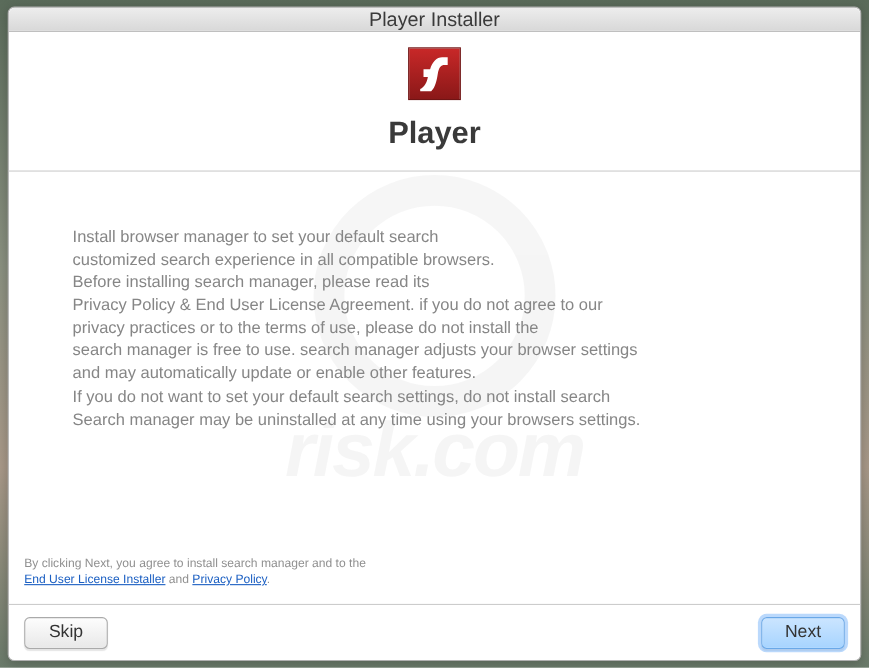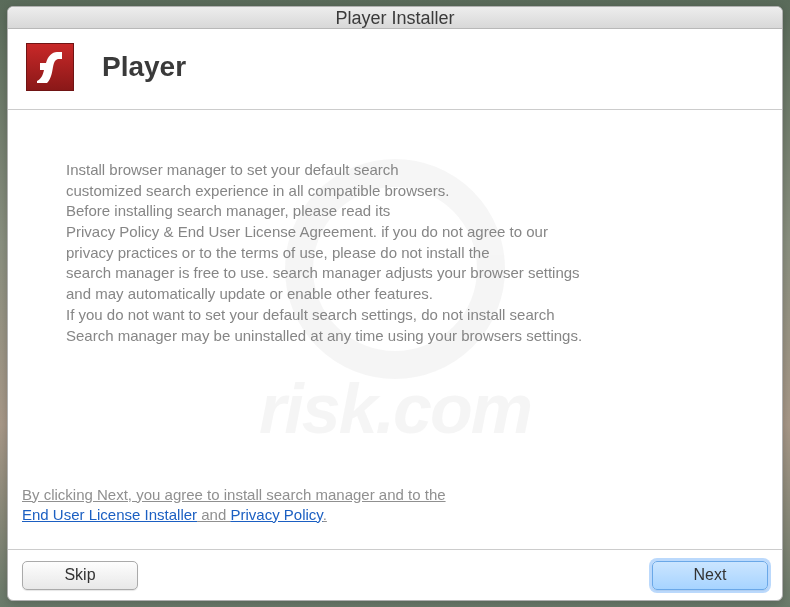--- a/index.html
+++ b/index.html
@@ -56,23 +56,24 @@
       border-bottom: 1px solid #b8b8b8;
       border-radius: 6px 6px 0 0;
       text-align: center;
       font-size: 18px;
       color: #3a3a3a;
       line-height: 22px;
     }
     .header {
       display: flex;
       align-items: center;
-      gap: 28px;
+      gap: 14px;
       padding: 14px 18px 18px 18px;
       border-bottom: 1px solid #ccc;
+      flex-direction: column;
     }
     .header-icon {
       width: 48px;
       height: 48px;
       background: linear-gradient(to bottom, #c82828, #8a1818);
       border: 1px solid #701414;
       display: flex;
       align-items: center;
       justify-content: center;
     }
@@ -83,41 +84,40 @@
     }
     .content {
       flex: 1;
       padding: 50px 58px 20px 58px;
       color: #868686;
       font-size: 15px;
       line-height: 1.38;
     }
     .content p { margin: 0; }
     .agreement-line {
-      padding: 0 14px 24px 14px;
-      font-size: 15px;
+      padding: 0 14px 14px 14px;
+      font-size: 11px;
       color: #909090;
       border-bottom: 1px solid #ccc;
       line-height: 1.35;
-      text-decoration: underline;
     }
     .agreement-line .link {
       color: #1b5fc2;
       text-decoration: underline;
       cursor: pointer;
     }
     .footer {
       height: 50px;
       display: flex;
       justify-content: space-between;
       align-items: center;
       padding: 0 14px;
     }
     .btn {
-      width: 116px;
+      width: 76px;
       height: 29px;
       border-radius: 5px;
       font-size: 16px;
       color: #333;
       background: linear-gradient(to bottom, #fdfdfd, #e8e8e8);
       border: 1px solid #aaa;
       cursor: pointer;
       box-shadow: 0 1px 1px rgba(0,0,0,0.1);
     }
     .btn-primary {

